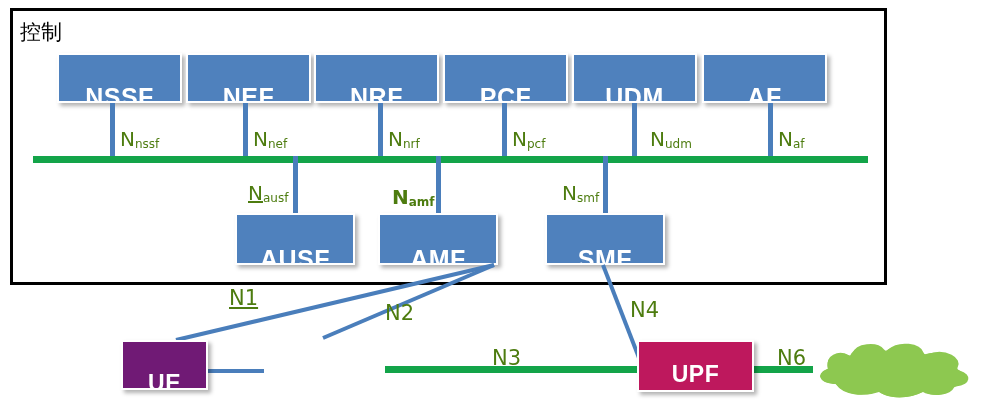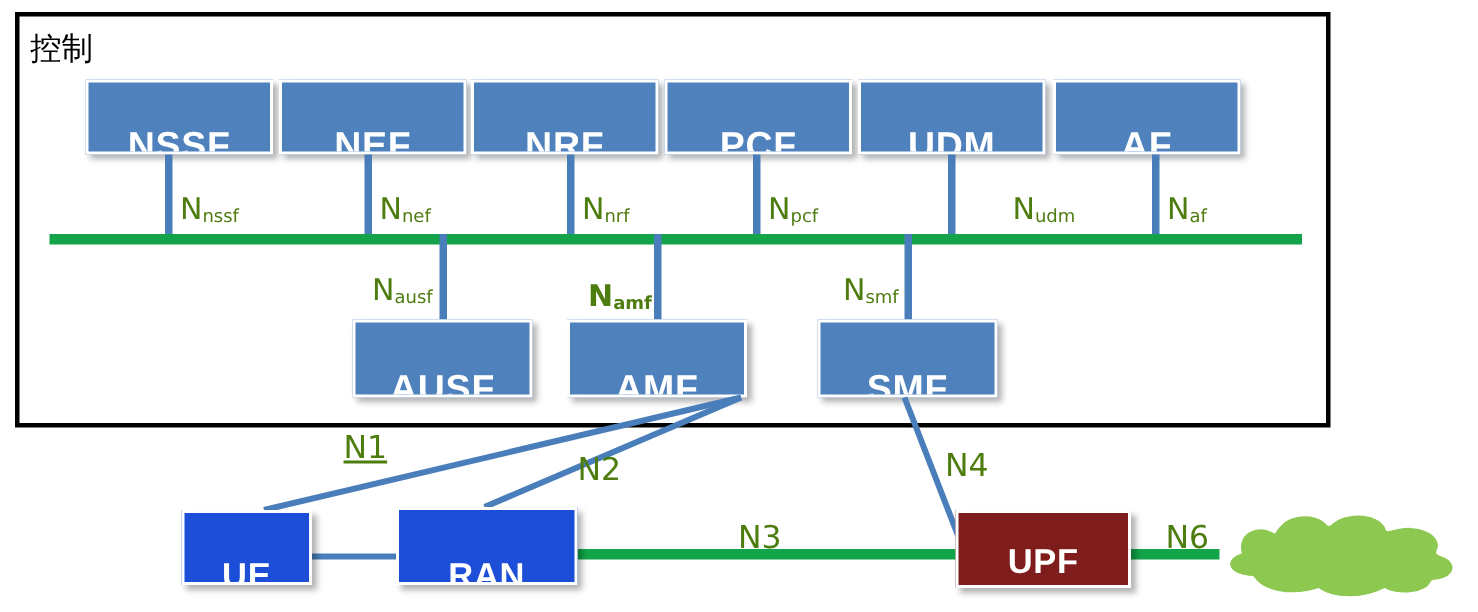--- a/index.html
+++ b/index.html
@@ -15,23 +15,23 @@
                  font-family:"DejaVu Sans",sans-serif;line-height:1;}
 
   
   .nf{position:absolute;background:#4F81BD;border:2px solid #ffffff;
       box-sizing:border-box;box-shadow:3px 3px 4px rgba(0,0,0,.30);
       overflow:hidden;}
   .nf .lbl{position:absolute;left:0;right:0;bottom:-9px;text-align:center;
            color:#ffffff;font-weight:bold;font-size:25px;letter-spacing:.5px;
            line-height:1;white-space:nowrap;}
 
-  .nf.bright{background:#1d4ed8;}
+  .nf.bright{background:#701a75;}
   .nf.bright .lbl{bottom:-7px;font-size:23px;}
-  .nf.greenbox{background:#7f1d1d;}
+  .nf.greenbox{background:#be185d;}
   .nf.greenbox .lbl{bottom:4px;font-size:23px;}
 
   
   .bus{position:absolute;background:#13A449;height:7px;}
 
   
   .stem{position:absolute;background:#4A7EBB;width:5px;}
 
   
   .nlab{position:absolute;color:#4d7c0f;white-space:nowrap;line-height:1;
@@ -91,34 +91,34 @@
   </div>
   <div class="nlab" style="left:253px;top:129px;text-align:right;">
     <span>N</span><sub>nef</sub>
   </div>
   <div class="nlab" style="left:388px;top:129px;">
     <span>N</span><sub>nrf</sub>
   </div>
   <div class="nlab" style="left:512px;top:129px;">
     <span>N</span><sub>pcf</sub>
   </div>
-  <div class="nlab" style="left:675px;top:129px;">
+  <div class="nlab" style="left:650px;top:129px;">
     <span>N</span><sub>udm</sub>
   </div>
   <div class="nlab" style="left:778px;top:129px;">
     <span>N</span><sub>af</sub>
   </div>
 
   <div class="bus" style="left:33px;top:156px;width:835px;"></div>
 
   <div class="stem" style="left:293px;top:156px;height:57px;"></div>
   <div class="stem" style="left:436px;top:156px;height:57px;"></div>
   <div class="stem" style="left:603px;top:156px;height:57px;"></div>
 
-  <div class="nlab" style="left:248px;top:183px;">
+  <div class="nlab" style="left:248px;top:183px;text-decoration:underline;">
     <span>N</span><sub>ausf</sub>
   </div>
   <div class="nlab" style="left:392px;top:187px;font-weight:bold;">
     <span>N</span><sub>amf</sub>
   </div>
   <div class="nlab" style="left:562px;top:183px;">
     <span>N</span><sub>smf</sub>
   </div>
 
   <div class="nf" style="left:235px;top:213px;width:120px;height:52px;">
@@ -148,23 +148,20 @@
   <div class="nlab plain" style="left:630px;top:300px;text-align:right;">N4</div>
   <div class="nlab plain" style="left:777px;top:348px;">N6</div>
 
   <div class="bus" style="left:385px;top:366px;width:256px;"></div>
 
   <div class="bus" style="left:753px;top:366px;width:60px;"></div>
 
   <div class="nf bright" style="left:121px;top:340px;width:87px;height:50px;">
     <span class="lbl">UE</span>
   </div>
-  <div class="nf bright" style="left:264px;top:338px;width:121px;height:52px;">
-    <span class="lbl">RAN</span>
-  </div>
   <div class="nf greenbox" style="left:637px;top:340px;width:117px;height:52px;">
     <span class="lbl">UPF</span>
   </div>
 
   <svg class="cloud" style="left:806px;top:336px;width:175px;height:72px;" viewBox="0 0 175 72">
     <g>
       <path d="M28,50 C10,50 6,36 20,31 C16,18 32,10 44,17
                C48,4 72,2 80,12 C92,1 116,4 120,16
                C140,8 160,20 154,32 C170,36 168,52 150,53
                C146,62 126,64 118,58

